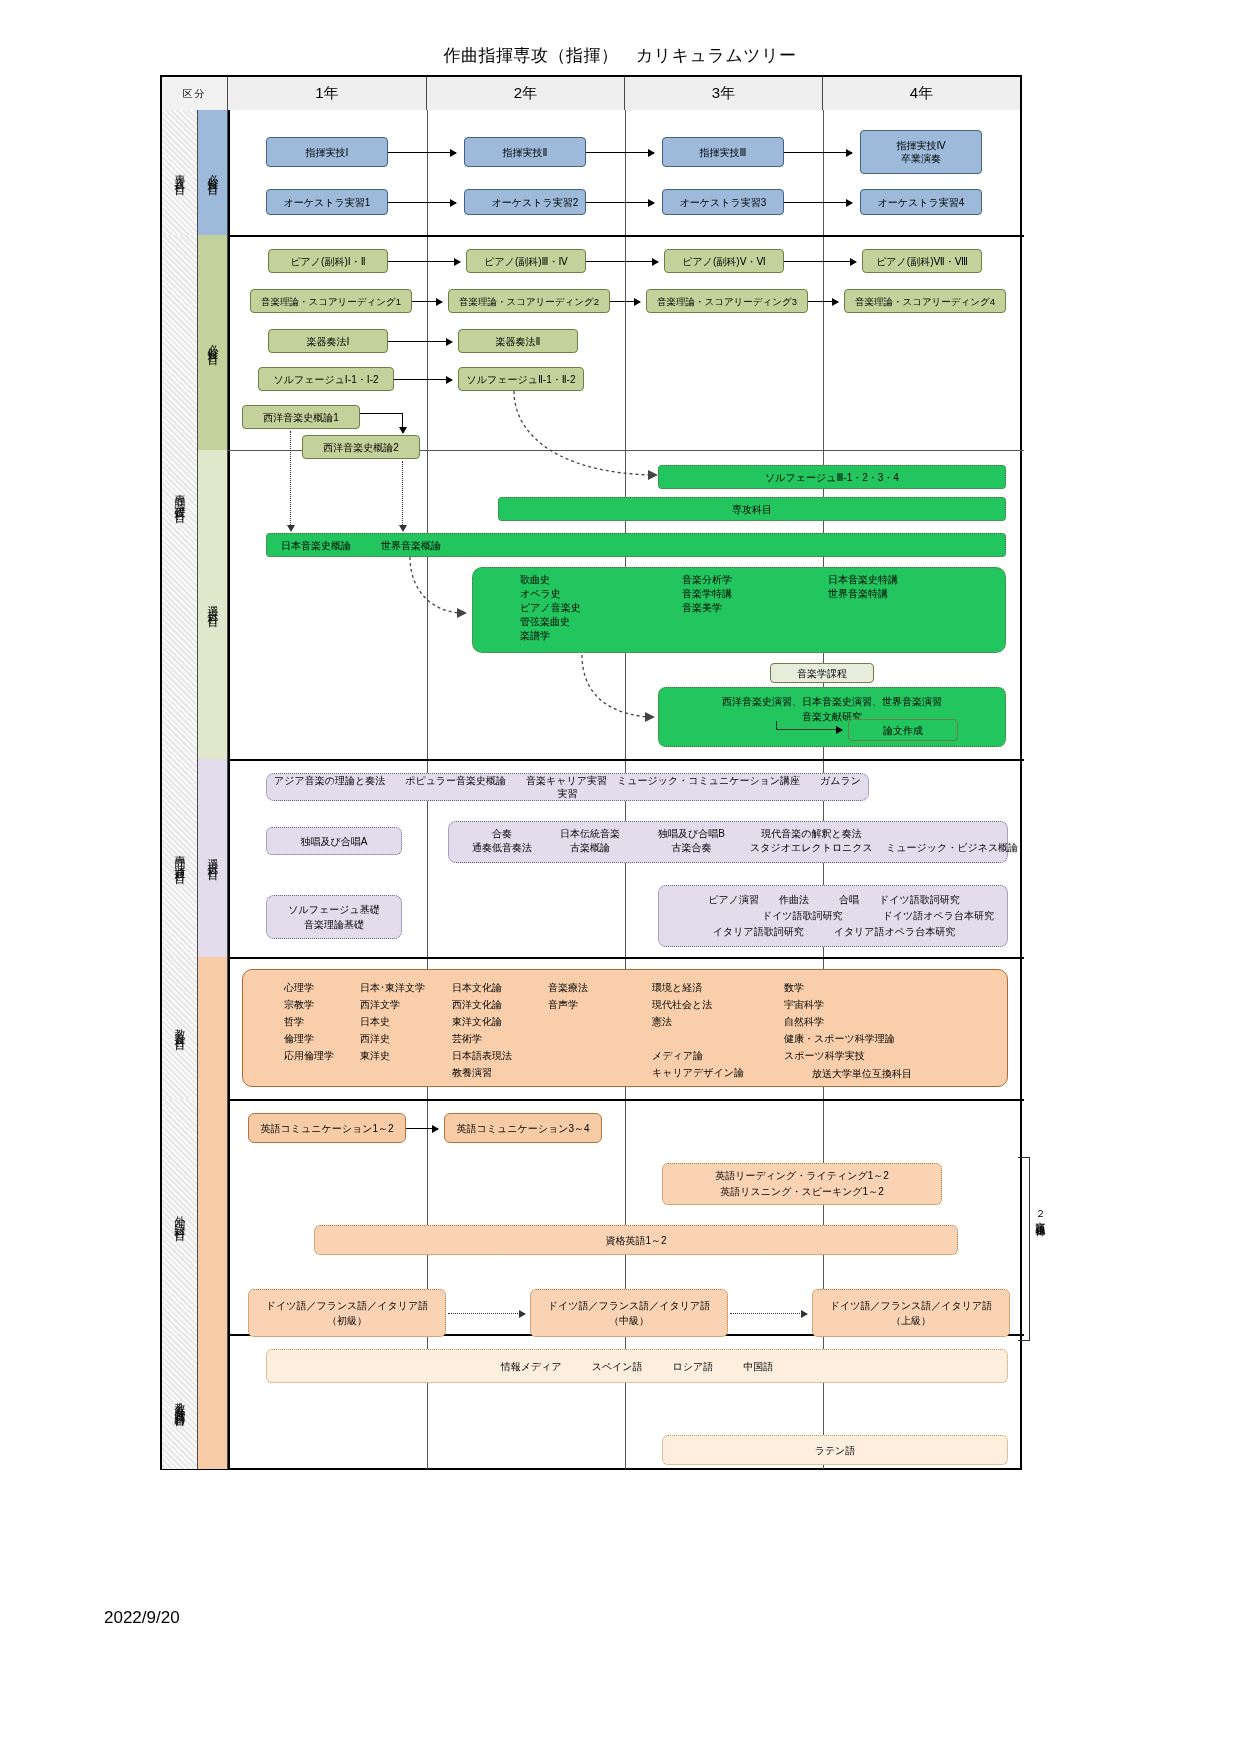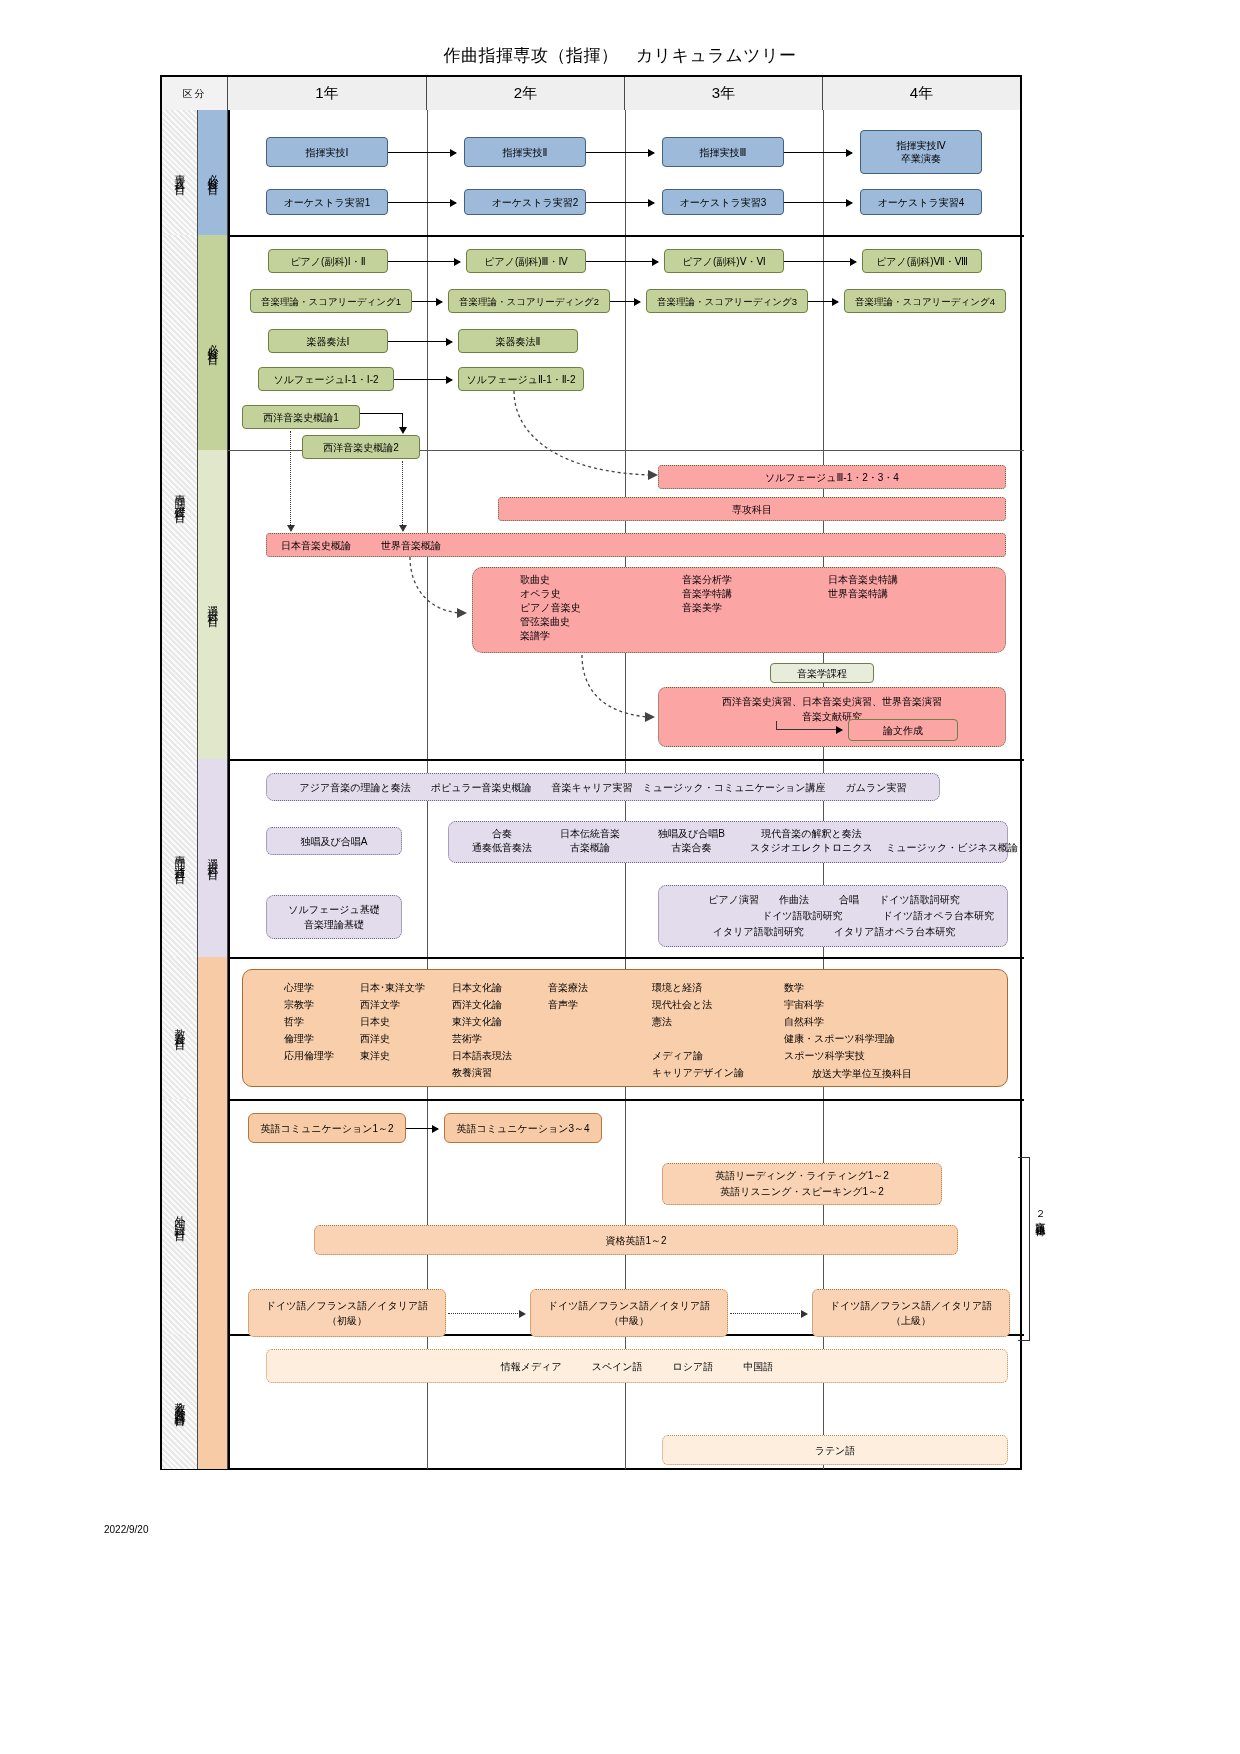--- a/index.html
+++ b/index.html
@@ -61,21 +61,21 @@
 
   
   .node{
     position:absolute;box-sizing:border-box;
     display:flex;align-items:center;justify-content:center;
     text-align:center;font-size:10px;line-height:13px;
     border-radius:4px;padding:1px 3px;white-space:pre-line;
   }
   .node.blue{background:#9dbada;border:1px solid #45617f;}
   .node.green{background:#c3d29a;border:1px solid #6e7f45;}
-  .node.greenpale{background:#fca5a5;border:1px dotted #5d6b3c;}
+  .node.greenpale{background:#22c55e;border:1px dotted #5d6b3c;}
   .node.purple{background:#e2dced;border:1px dotted #6e6385;}
   .node.orange{background:#f7cba6;border:1px solid #b4753b;}
   .node.orangedot{background:#f9d3b3;border:1px dotted #b4753b;}
   .node.orangepale{background:#fdeede;border:1px dotted #c98b52;}
   .node.orangebig{background:#f9cfab;border:1px solid #a96b36;border-radius:10px;}
   .colblk{position:absolute;font-size:10px;line-height:14px;white-space:pre;}
 
   
   .arrow{position:absolute;height:0;border-top:1.6px solid #000;}
   .arrow::after{
@@ -104,21 +104,21 @@
   
   .bracket{
     position:absolute;box-sizing:border-box;
     border:1.4px solid #333;border-left:none;
   }
   .bracket-label{
     position:absolute;writing-mode:vertical-rl;text-orientation:upright;
     font-size:10px;line-height:12px;letter-spacing:1px;
   }
 
-  .datestamp{position:absolute;left:104px;top:1524px;font-size:10px;}
+  .datestamp{position:absolute;left:104px;top:1608px;font-size:17px;}
 </style>
 </head>
 <body>
 
 <div class="page">
 
   <div class="title">作曲指揮専攻（指揮）　カリキュラムツリー</div>
 
   <div class="frame">
 
@@ -248,21 +248,21 @@
 音楽文献研究</div>
     <div class="node greenpale" style="left:686px;top:642px;width:110px;height:22px;border:1px solid #6e7f45;">論文作成</div>
     <div class="arrow" style="left:614px;top:652px;width:66px;border-top:1.2px solid #333;"></div>
     <div class="plainv" style="left:614px;top:644px;height:9px;border-left:1.2px solid #333;"></div>
 
     <svg class="curve" style="left:0;top:0;width:862px;height:1392px;">
       <path d="M420,578 C420,612 440,636 486,640" fill="none" stroke="#444" stroke-width="1.3" stroke-dasharray="3,3"></path>
       <polygon points="493,640 483,635 483,645" fill="#444"></polygon>
     </svg>
 
-    <div class="node purple" style="left:104px;top:696px;width:674px;height:28px;border-radius:8px;">アジア音楽の理論と奏法　　ポピュラー音楽史概論　　音楽キャリア実習　ミュージック・コミュニケーション講座　　ガムラン実習</div>
+    <div class="node purple" style="left:104px;top:696px;width:603px;height:28px;border-radius:8px;">アジア音楽の理論と奏法　　ポピュラー音楽史概論　　音楽キャリア実習　ミュージック・コミュニケーション講座　　ガムラン実習</div>
 
     <div class="node purple" style="left:104px;top:750px;width:136px;height:28px;border-radius:6px;">独唱及び合唱A</div>
 
     <div class="node purple" style="left:286px;top:744px;width:560px;height:42px;border-radius:8px;"></div>
     <div class="colblk" style="left:310px;top:750px;text-align:center;">合奏
 通奏低音奏法</div>
     <div class="colblk" style="left:398px;top:750px;text-align:center;">日本伝統音楽
 古楽概論</div>
     <div class="colblk" style="left:496px;top:750px;text-align:center;">独唱及び合唱B
 古楽合奏</div>

